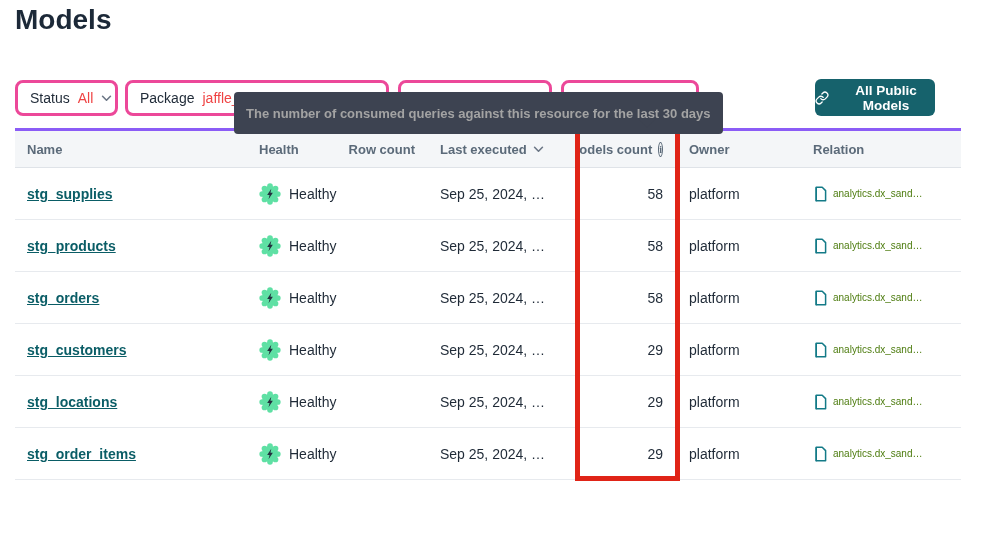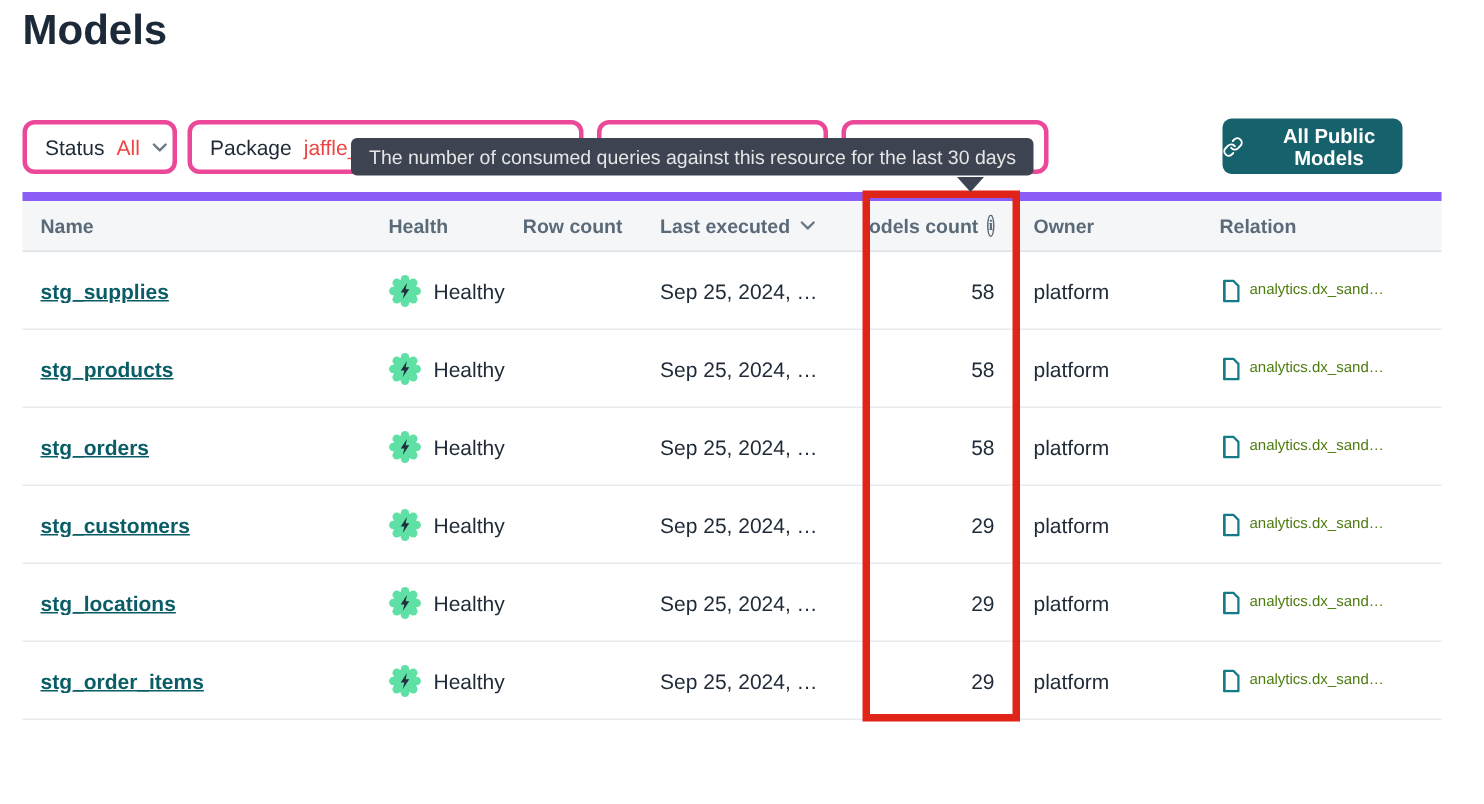--- a/index.html
+++ b/index.html
@@ -17,21 +17,21 @@
   .chev { width:11px; height:7px; flex:0 0 auto; }
   .filter4-chev { position:absolute; right:13px; top:15px; }
 
   .teal-btn { position:absolute; left:815px; top:79px; width:120px; height:37px; border:none; border-radius:6px;
     background:#16626c; color:#fff; font-family:inherit; font-size:13.5px; font-weight:700;
     display:flex; align-items:center; justify-content:center; gap:8px; cursor:pointer; }
 
   
   .table { position:absolute; left:15px; top:128px; width:946px; }
   .thead, .trow { display:grid; grid-template-columns:217px 116px 67px 163px 101px 124px 158px; align-items:center; }
-  .thead { height:40px; background:#f4f6f8; border-top:6px solid #8b5cf6; border-bottom:1px solid #dfe3e8;
+  .thead { height:40px; background:#f4f6f8; border-top:3px solid #8b5cf6; border-bottom:1px solid #dfe3e8;
     font-size:13px; font-weight:700; color:#5b6a79; }
   .trow { height:52px; border-bottom:1px solid #e7eaee; font-size:14px; background:#fff; }
   .c { overflow:hidden; white-space:nowrap; }
   .c.name { padding-left:12px; }
   .c.health { display:flex; align-items:center; gap:8px;padding-left:27px; }
   .c.rowcount { text-align:right; }
   .c.last { padding-left:25px; display:flex; align-items:center; gap:6px; }
   .c.query { text-align:right; padding-right:16px; display:flex; align-items:center; justify-content:flex-end; gap:6px; }
   .c.owner { padding-left:10px; }
   .c.relation { padding-left:10px; display:flex; align-items:center; gap:6px; }
@@ -41,22 +41,22 @@
 
   .info-badge { display:inline-flex; align-items:center; justify-content:center; width:15px; height:15px;
     border:1px solid #5b6a79; border-radius:50%; font-size:10px; font-weight:700; color:#5b6a79;
     font-family:"Liberation Serif","DejaVu Serif",serif; cursor:pointer; }
 
   
   .red-highlight { position:absolute; left:575px; top:127px; width:105px; height:354px;
     border:5px solid #e02417; pointer-events:none; z-index:5; }
 
   
-  .tooltip { position:absolute; left:234px; top:92px; height:25px; background:#3d4351; color:#e5e5e5;
-    border-radius:4px; display:flex; align-items:center; padding:0 12px; font-size:13px; font-weight:400;
+  .tooltip { position:absolute; left:234px; top:92px; height:42px; background:#3d4351; color:#a3a3a3;
+    border-radius:4px; display:flex; align-items:center; padding:0 12px; font-size:13px; font-weight:700;
     white-space:nowrap; z-index:10; }
   .tooltip-arrow { position:absolute; left:638px; top:118px; width:0; height:0; z-index:10;
     border-left:9px solid transparent; border-right:9px solid transparent; border-top:10px solid #3d4351; }
 
   .health-badge { flex:0 0 auto; }
 </style>
 </head>
 <body>
 
 <svg width="0" height="0" style="position:absolute">

